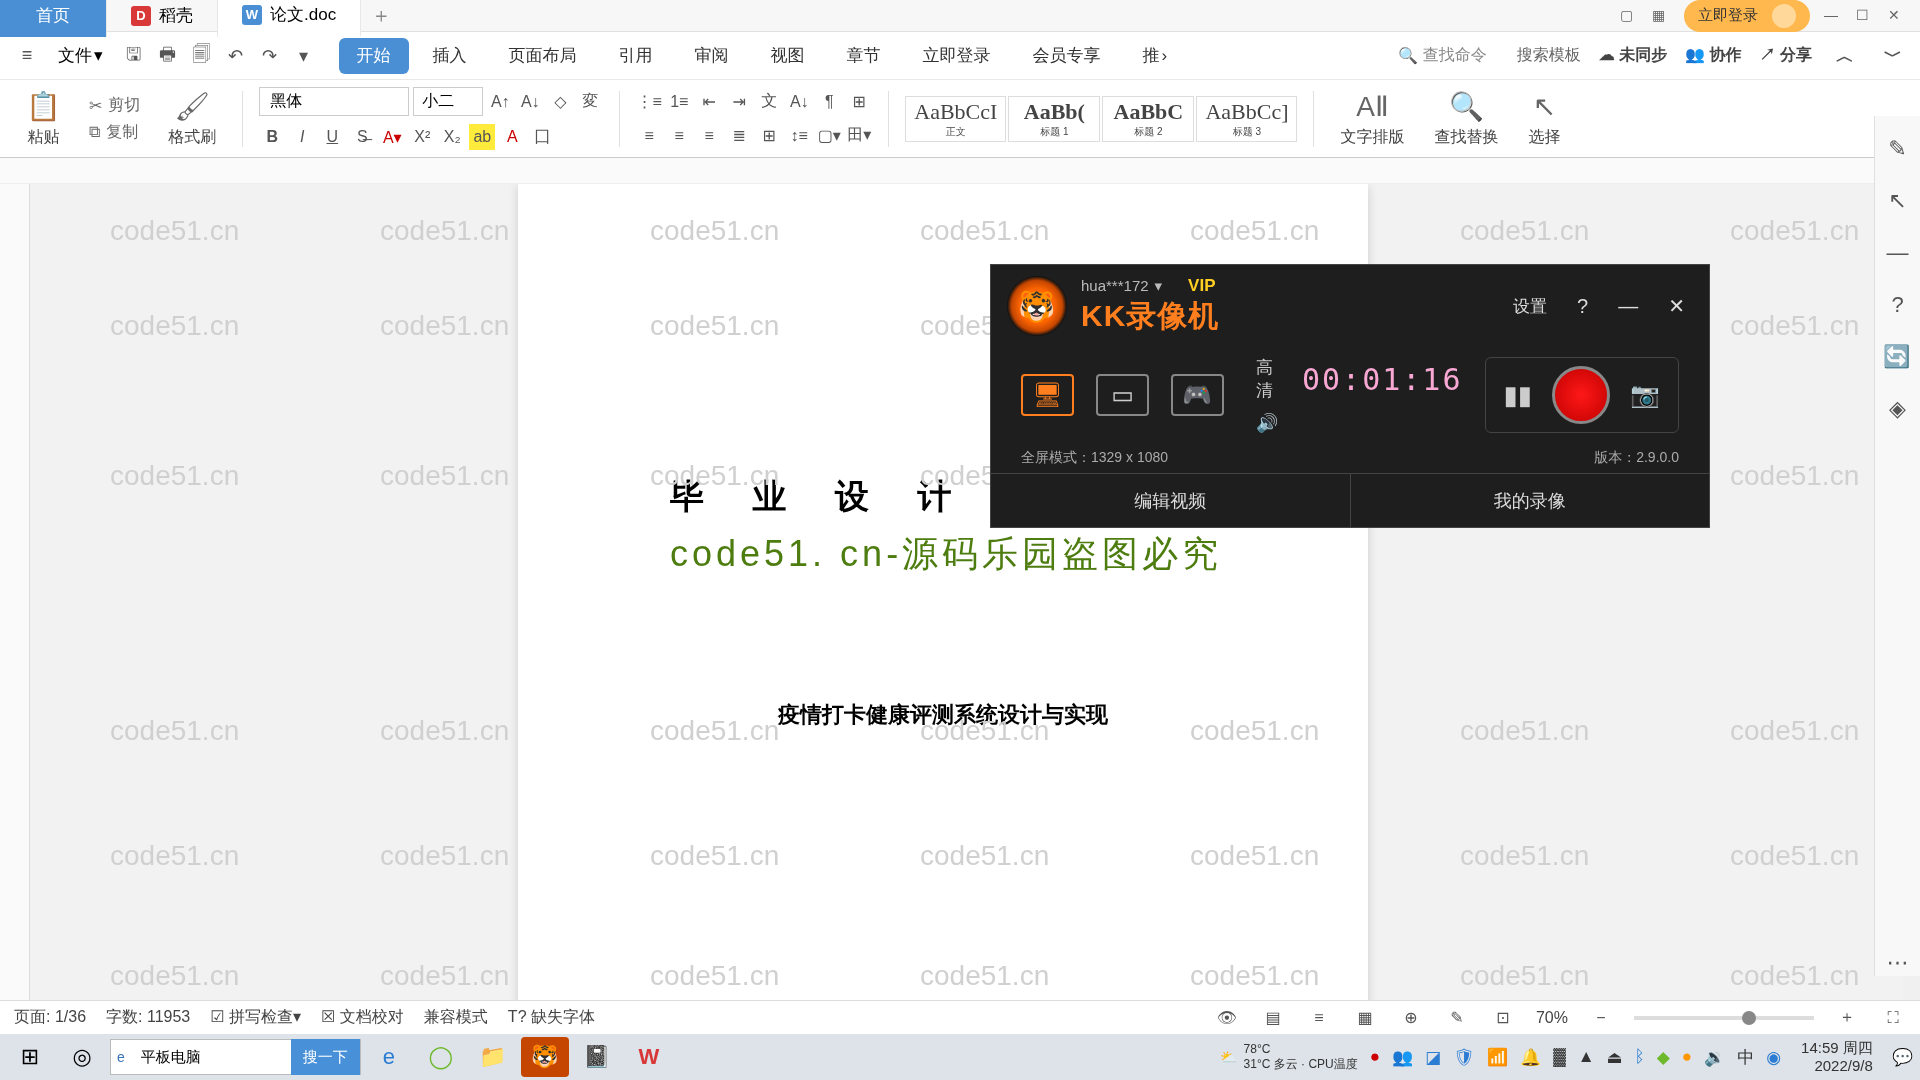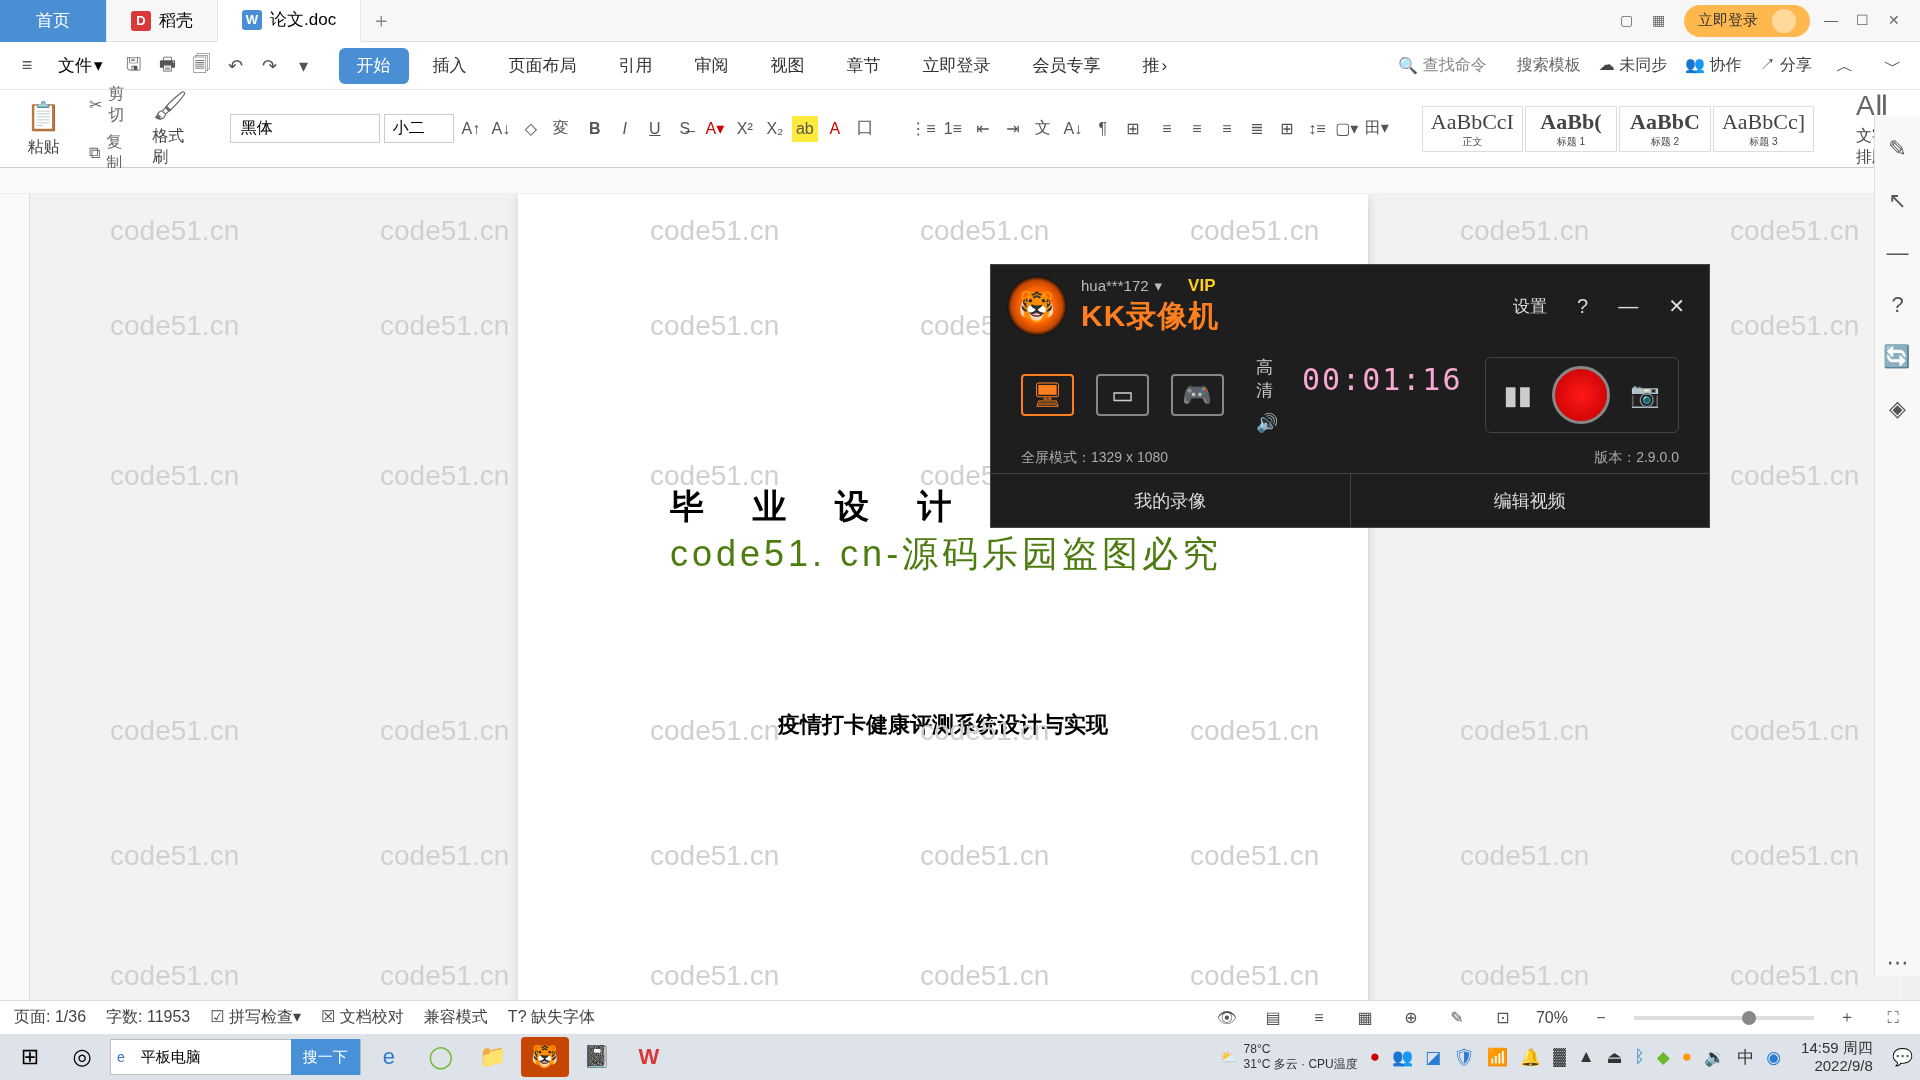--- a/index.html
+++ b/index.html
@@ -1,19 +1,19 @@
 <!DOCTYPE html>
 <html><head>
 <meta charset="utf-8">
 <style>
 * { margin:0; padding:0; box-sizing:border-box; font-family:"Microsoft YaHei",sans-serif; }
 body { width:1920px; height:1080px; background:#fff; overflow:hidden; position:relative; font-size:14px; }
 
 
-.tabs { height:42px; background:#f7f7f7; display:flex; align-items:center; border-bottom:1px solid #e0e0e0; }
+.tabs { height:32px; background:#f7f7f7; display:flex; align-items:center; border-bottom:1px solid #e0e0e0; }
 .tab { padding:0 24px; height:42px; display:flex; align-items:center; gap:8px; border-right:1px solid #e8e8e8; cursor:pointer; font-size:17px; }
 .tab.home { background:#4a8fd4; color:#fff; font-weight:500; padding:0 36px; }
 .tab-icon { width:20px; height:20px; display:inline-flex; align-items:center; justify-content:center; border-radius:3px; font-size:13px; font-weight:bold; }
 .tab-icon.red { background:#d83838; color:#fff; }
 .tab-icon.blue { background:#4a8fd4; color:#fff; }
 .tab-add { width:40px; display:flex; align-items:center; justify-content:center; font-size:20px; color:#888; cursor:pointer; }
 .tabs-right { margin-left:auto; display:flex; align-items:center; gap:14px; padding-right:14px; }
 .login-btn { background:#ffb84d; color:#333; border-radius:20px; padding:4px 14px; display:flex; align-items:center; gap:14px; font-size:15px; }
 .avatar { width:24px; height:24px; background:#ffd89a; border-radius:50%; display:inline-block; }
 .winctl { width:18px; height:18px; color:#666; cursor:pointer; }
@@ -22,30 +22,30 @@
 .menurow { height:48px; display:flex; align-items:center; gap:6px; padding:0 12px; border-bottom:1px solid #e8e8e8; }
 .micon { width:30px; height:30px; display:flex; align-items:center; justify-content:center; color:#555; cursor:pointer; font-size:18px; }
 .qat { display:flex; gap:4px; padding-right:14px; }
 .filebtn { display:flex; align-items:center; gap:2px; padding:0 10px; font-size:17px; }
 .mtab { padding:0 18px; height:36px; display:flex; align-items:center; font-size:17px; color:#333; cursor:pointer; }
 .mtab.active { background:#4a8fd4; color:#fff; border-radius:6px; font-weight:500; }
 .mtab.last::after { content:"›"; margin-left:2px; }
 .menurow .spacer { flex:1; }
 .search-cmd { display:flex; align-items:center; gap:4px; padding:4px 12px; color:#888; font-size:16px; }
 .tpl { font-size:16px; color:#666; padding:0 12px; }
-.menurow .right { display:flex; gap:18px; align-items:center; font-size:16px; color:#444; }
+.menurow .right { display:flex; gap:18px; align-items:center; font-size:16px; color:#444;font-weight:bold; }
 
 
 .ribbon { height:78px; border-bottom:1px solid #ccc; display:flex; align-items:center; padding:0 16px; gap:10px; }
 .rgroup { display:flex; flex-direction:column; align-items:center; gap:4px; padding:0 10px; font-size:16px; color:#444; }
 .rgroup .icon { font-size:28px; color:#666; }
 .vsep { width:1px; height:56px; background:#e0e0e0; margin:0 6px; }
 .cutcopy { display:flex; flex-direction:column; gap:6px; font-size:16px; color:#666; padding:0 8px; }
 .cutcopy .row { display:flex; align-items:center; gap:6px; }
-.fontgrp { display:flex; flex-direction:row; gap:8px; }
+.fontgrp { display:flex; flex-direction:column; gap:8px; }
 .fontrow { display:flex; align-items:center; gap:4px; }
 .fontsel { border:1px solid #ccc; padding:3px 10px; min-width:150px; font-size:16px; background:#fff; }
 .sizesel { border:1px solid #ccc; padding:3px 8px; width:70px; font-size:16px; background:#fff; }
 .btn-sm { width:26px; height:26px; display:flex; align-items:center; justify-content:center; font-size:16px; color:#555; cursor:pointer; }
 .btn-sm.bold { font-weight:bold; }
 .btn-sm.italic { font-style:italic; }
 .btn-sm.underline { text-decoration:underline; }
 .styles { display:flex; gap:2px; }
 .style-box { border:1px solid #ddd; padding:2px 8px; display:flex; flex-direction:column; align-items:center; min-width:92px; }
 .style-box .sample { font-size:22px; color:#444; font-family:serif; }
@@ -365,22 +365,22 @@
       <span class="kk-pause">▮▮</span>
       <div class="kk-rec"></div>
       <span class="kk-cam">📷</span>
     </div>
   </div>
   <div class="kk-info2">
     <span><span>全屏模式：</span><span>1329 x 1080</span></span>
     <span>版本：2.9.0.0</span>
   </div>
   <div class="kk-bottom">
+    <div>编辑视频</div>
     <div>我的录像</div>
-    <div>编辑视频</div>
   </div>
 </div>
 
 <div class="status">
   <span>页面: 1/36</span>
   <span>字数: 11953</span>
   <span>☑ <span>拼写检查</span>▾</span>
   <span>☒ <span>文档校对</span></span>
   <span>兼容模式</span>
   <span>T? <span>缺失字体</span></span>

